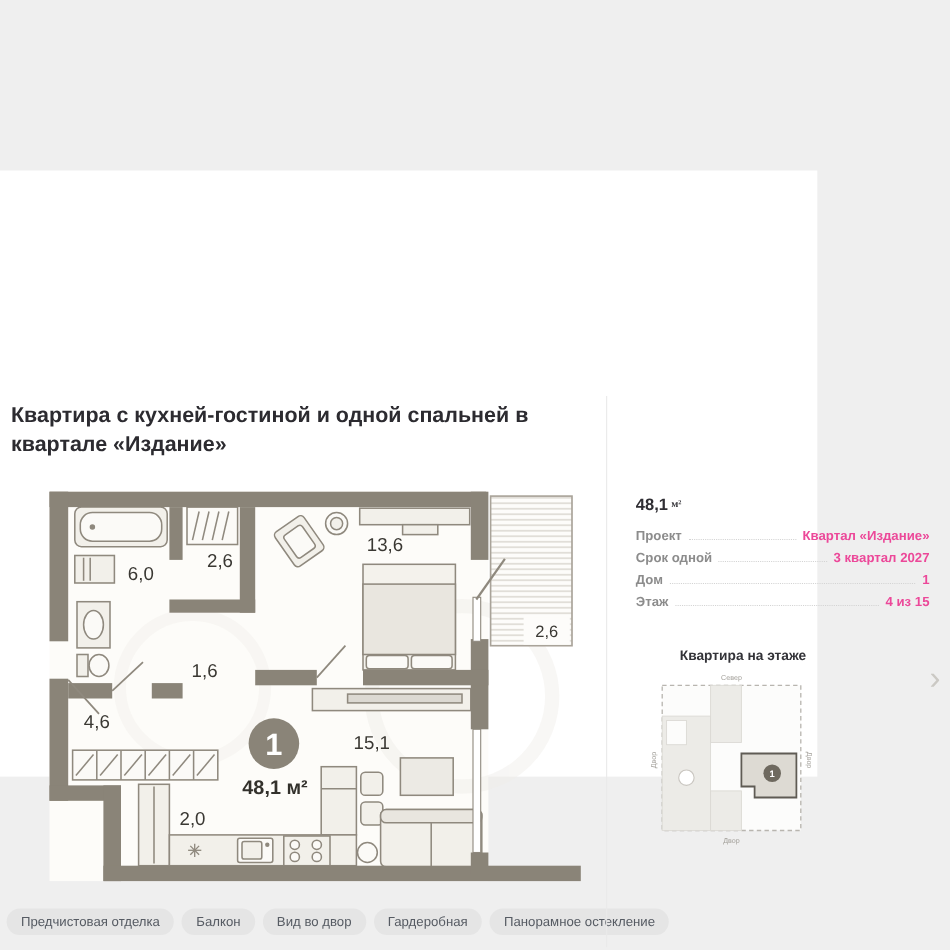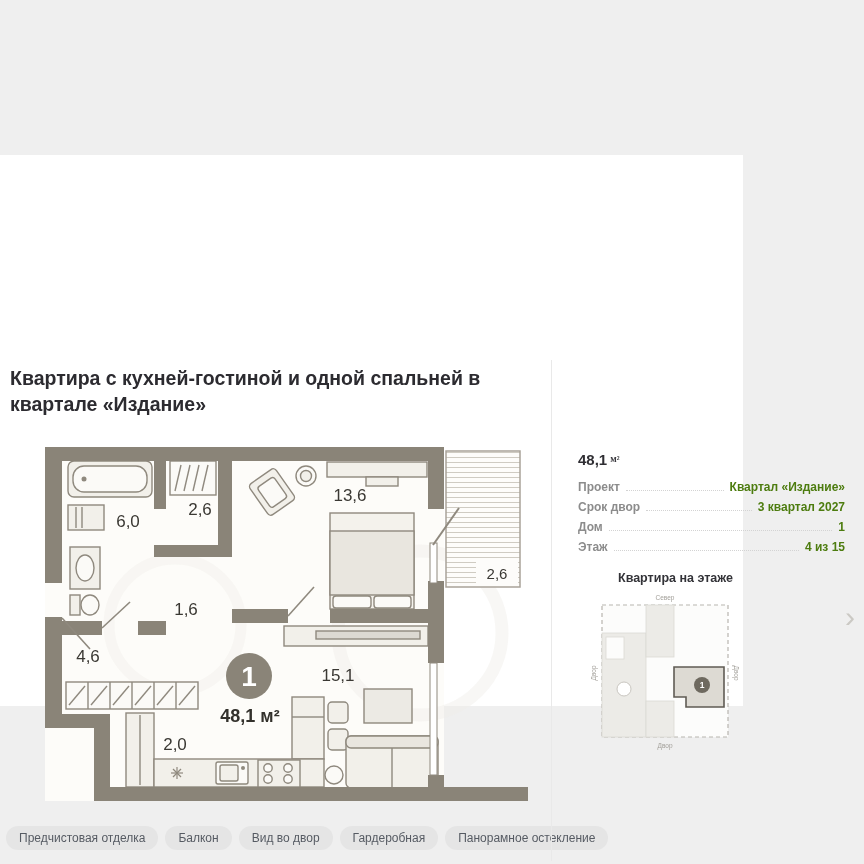--- a/index.html
+++ b/index.html
@@ -11,22 +11,22 @@
   .plan{position:absolute;left:40px;top:282px;}
   .tags{position:absolute;left:6px;top:671px;display:flex;gap:7px;}
   .tag{display:inline-block;background:#e5e5e5;border-radius:13px;padding:5px 13px;font-size:12px;color:#565b63;white-space:nowrap;}
   .panel{position:absolute;left:578px;top:296px;width:267px;}
   .area-line{font-weight:700;color:#2f2e33;font-size:15px;}
   .area-line .unit{font-size:9.5px;margin-left:3px;vertical-align:3px;color:#3a393e;font-family:Liberation Serif, serif;}
   .rows{margin-top:12px;font-weight:bold;}
   .row{display:flex;align-items:flex-end;font-size:12px;margin-bottom:6px;}
   .row .lbl{color:#8c8c8c;white-space:nowrap;}
   .row .leader{flex:1;border-bottom:1px dotted #d3d3d3;margin:0 6px 3px;}
-  .row .val{color:#4d7c0f;white-space:nowrap;text-align:center;}
-  .floor-title{margin-top:17px;font-size:12.5px;font-weight:700;color:#333338;padding-left:40px;}
+  .row .val{color:#ec4899;white-space:nowrap;text-align:center;}
+  .floor-title{margin-top:35px;font-size:12.5px;font-weight:700;color:#333338;padding-left:40px;}
   .mini{margin-top:6px;margin-left:12px;}
   .chevron{position:absolute;left:845px;top:447px;font-size:30px;color:#cbc9c4;cursor:pointer;line-height:30px;}
 </style>
 </head>
 <body>
 
 <div class="screen">
   <div class="surface">
 
     <h1 class="title">Квартира с кухней-гостиной и одной спальней в квартале «Издание»</h1>
@@ -218,21 +218,21 @@
         <span>48,1</span><span class="unit">м²</span>
       </div>
 
       <div class="rows">
         <div class="row">
           <span class="lbl">Проект</span>
           <span class="leader"></span>
           <span class="val">Квартал «Издание»</span>
         </div>
         <div class="row">
-          <span class="lbl">Срок двор</span>
+          <span class="lbl">Срок одной</span>
           <span class="leader"></span>
           <span class="val">3 квартал 2027</span>
         </div>
         <div class="row">
           <span class="lbl">Дом</span>
           <span class="leader"></span>
           <span class="val">1</span>
         </div>
         <div class="row">
           <span class="lbl">Этаж</span>

